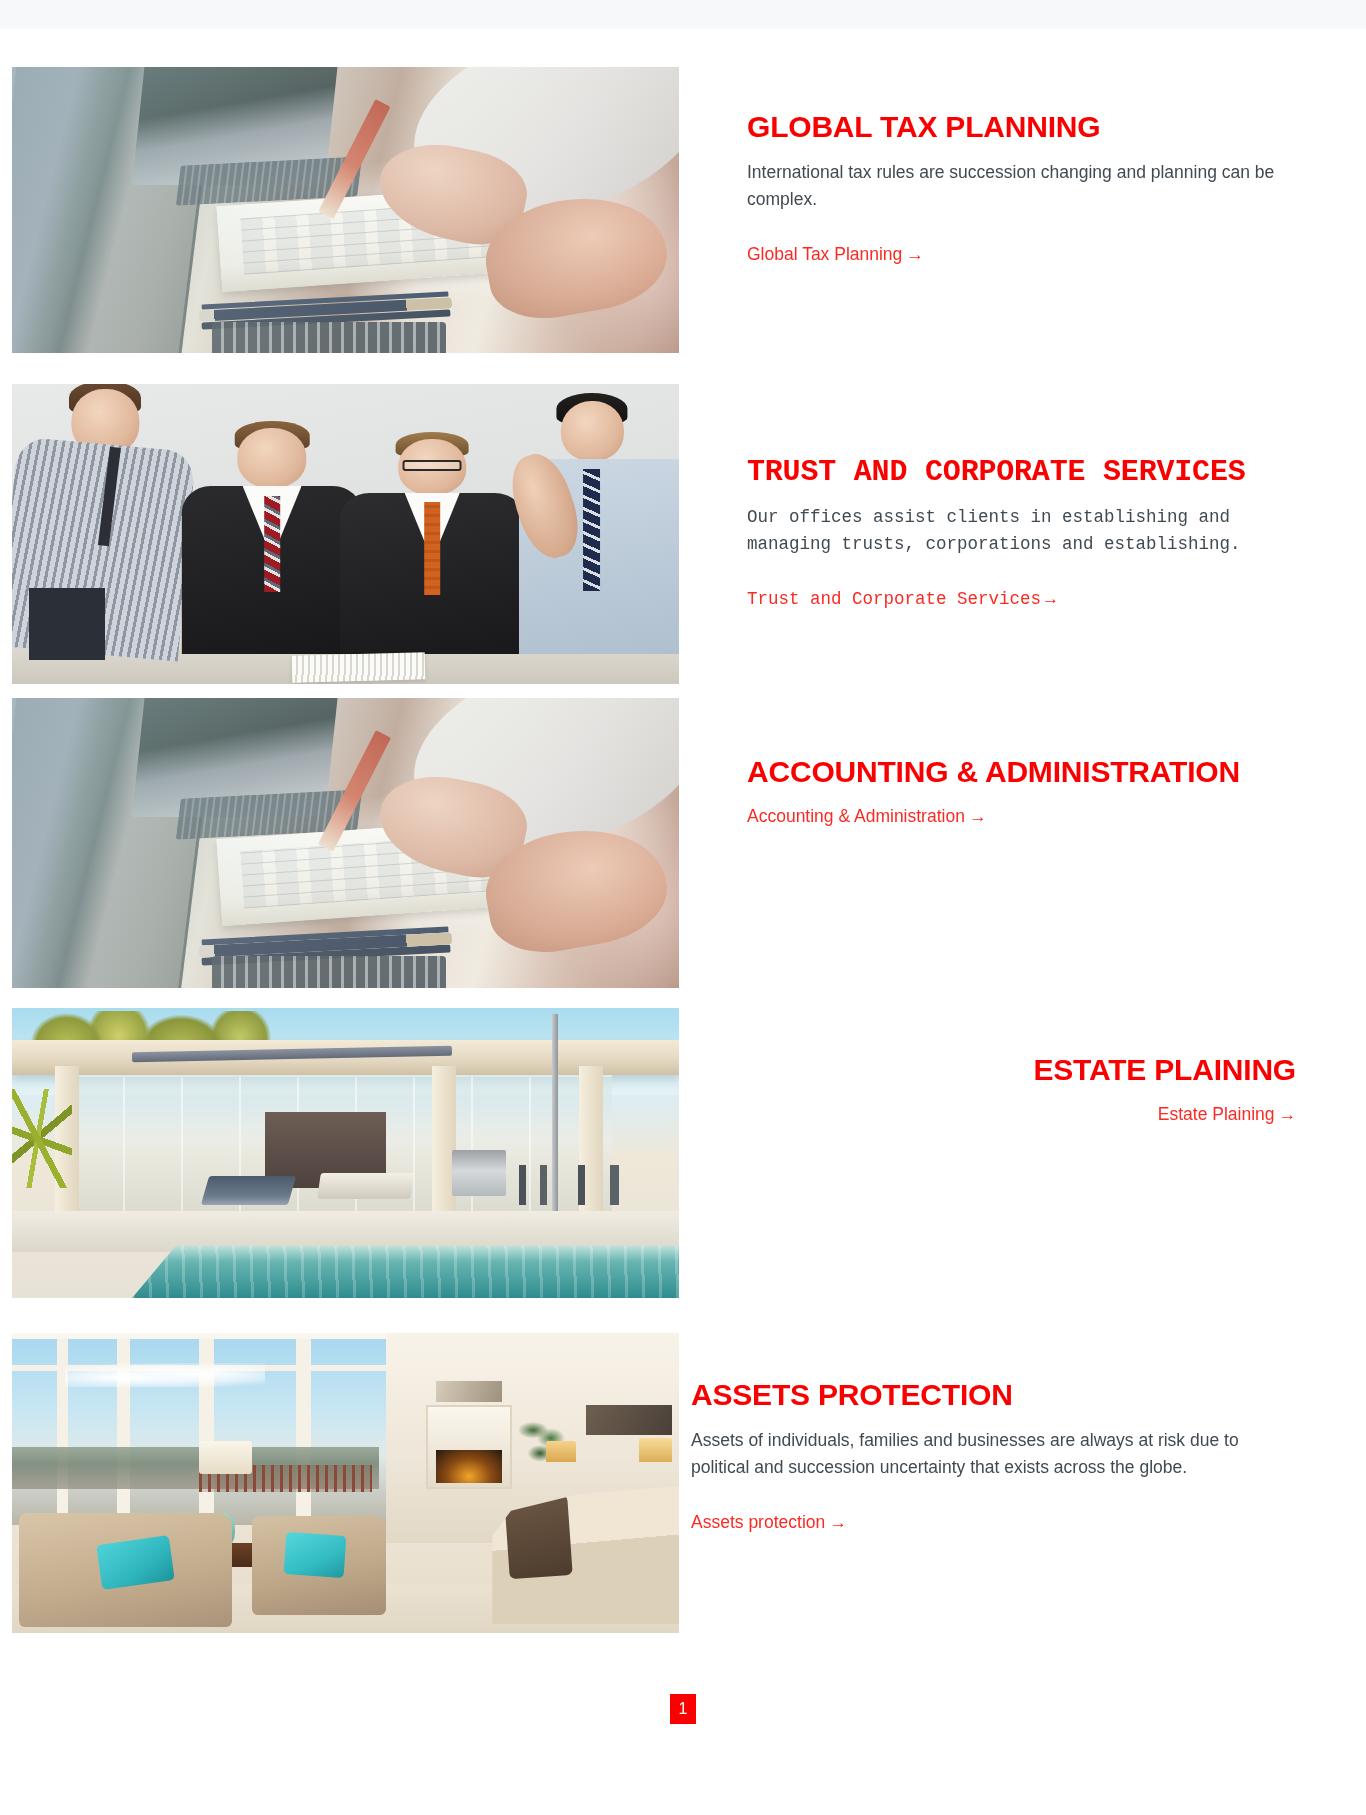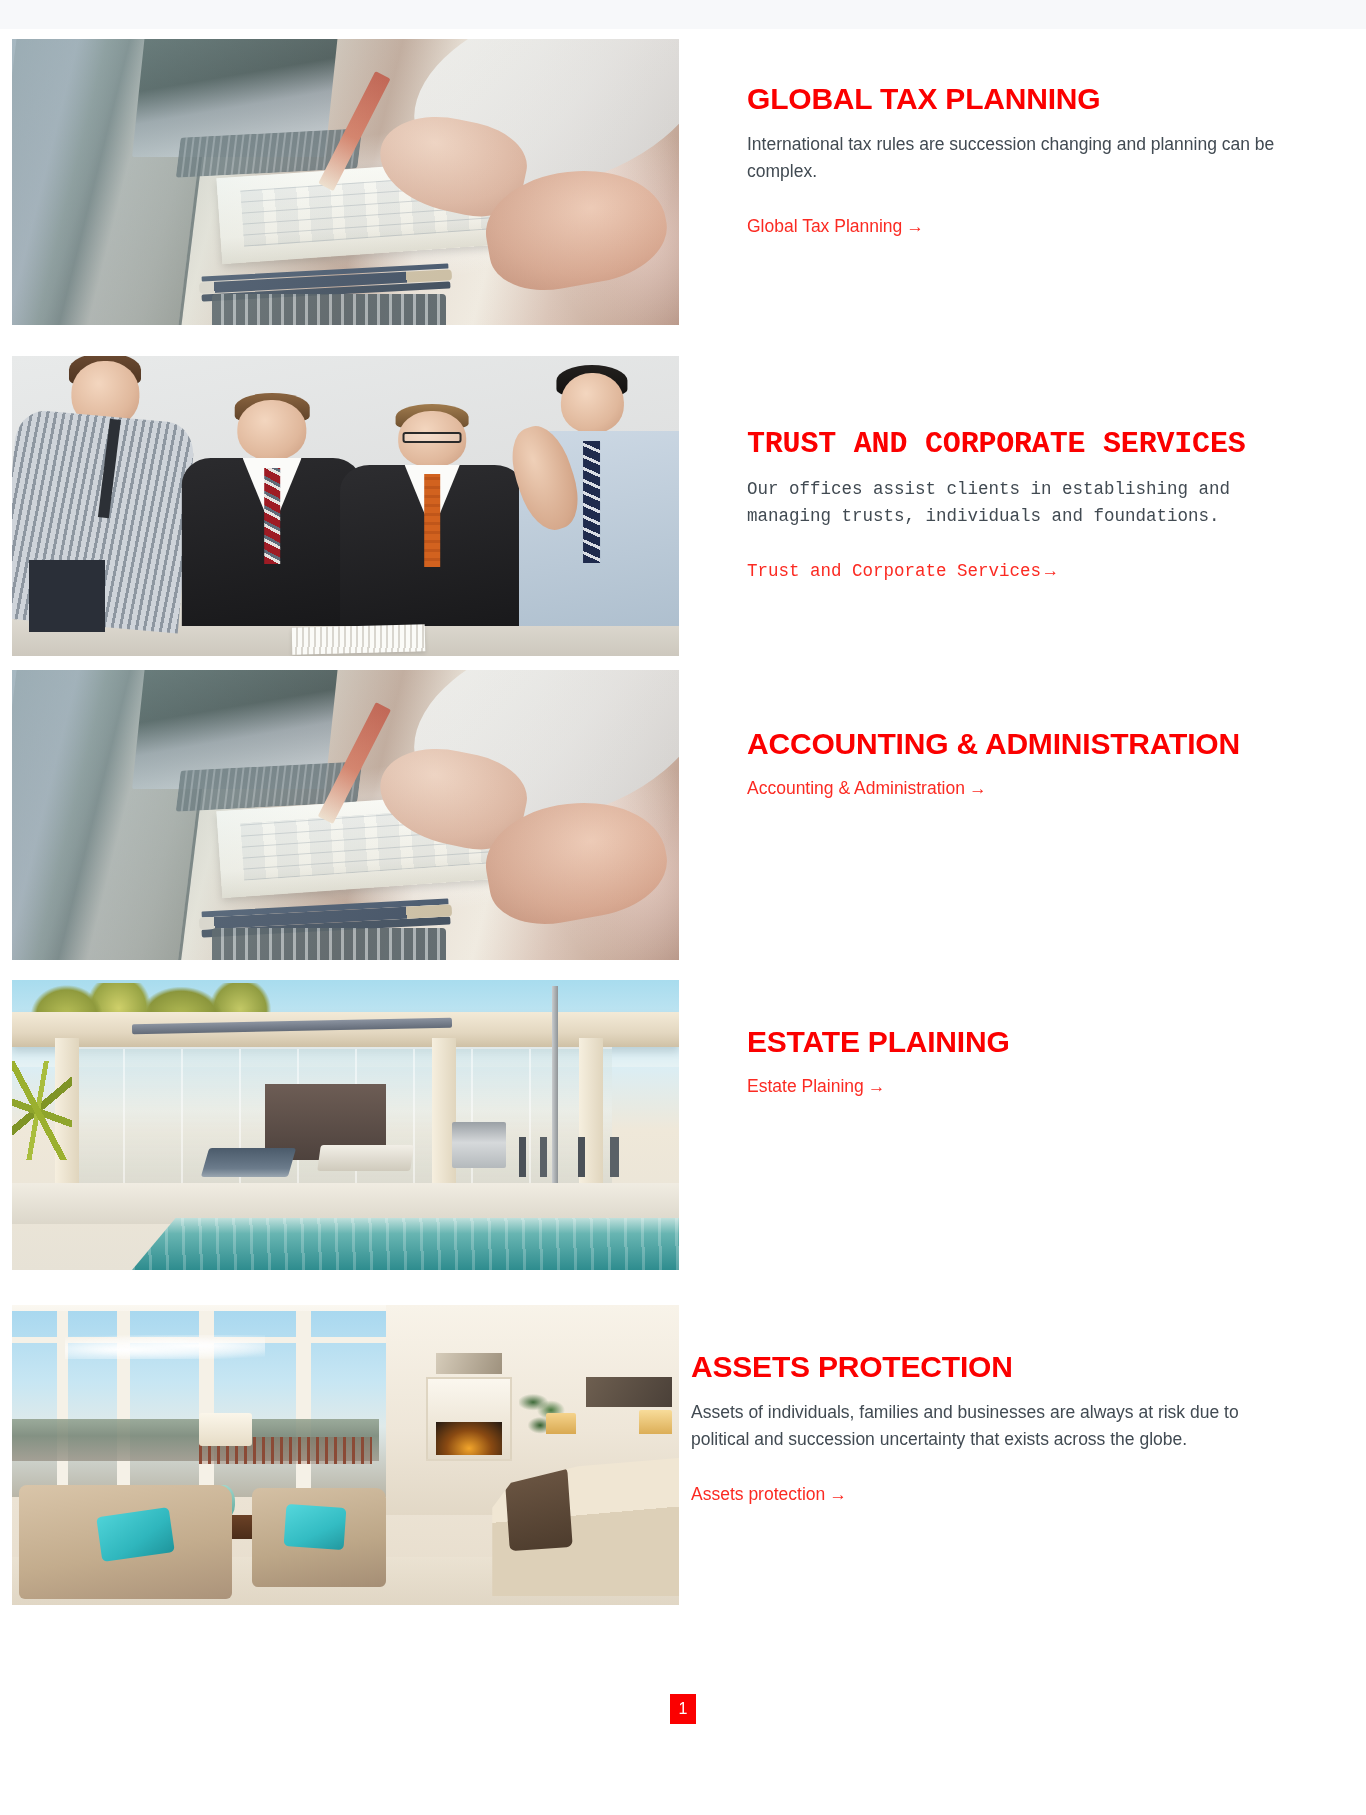--- a/index.html
+++ b/index.html
@@ -12,21 +12,21 @@
   body { width: 1366px; height: 1815px; position: relative; overflow: hidden; }
 
   
   .topbar {
     position: absolute; left: 0; top: 0;
     width: 1366px; height: 29px;
     background: #f7f8fa;
   }
 
   
-  .page { position: absolute; left: 0; top: 12px; width: 1262px; }
+  .page { position: absolute; left: 0; top: 40px; width: 1262px; }
 
   .row {
     position: relative;
     width: 1366px;
     display: flex;
     align-items: flex-start;
   }
 
   .media {
     flex: 0 0 auto;
@@ -446,21 +446,21 @@
             <div class="head"></div>
             <div class="torso"></div>
             <div class="tie"></div>
             <div class="arm"></div>
           </div>
         <div class="doc"></div>
       </div>
     </div>
     <div class="copy" style="padding-top:98px;font-family:Liberation Mono, monospace;">
       <h2 class="title">TRUST AND CORPORATE SERVICES</h2>
-      <p class="blurb">Our offices assist clients in establishing and managing trusts, individuals and foundations.</p>
+      <p class="blurb">Our offices assist clients in establishing and managing trusts, corporations and establishing.</p>
       <a class="more" href="#"><span>Trust and Corporate Services</span><span class="arrow">→</span></a>
     </div>
   </div>
 
   <div class="row" style="height:318px;">
     <div class="media" style="height:290px;margin-top:15px;">
       <div class="ph scene-desk">
         <div class="laptop-l"></div>
           <div class="laptop-t"></div>
           <div class="keyboard"></div>
@@ -473,21 +473,21 @@
         <div class="keyboard2"></div>
           <div class="wash"></div>
       </div>
     </div>
     <div class="copy" style="padding-top:72px;">
       <h2 class="title">ACCOUNTING &amp; ADMINISTRATION</h2>
       <a class="more" href="#"><span>Accounting &amp; Administration</span><span class="arrow">→</span></a>
     </div>
   </div>
 
-  <div class="row" style="height:325px;">
+  <div class="row" style="height:325px;text-align:right;">
     <div class="media" style="height:290px;margin-top:7px;">
       <div class="ph scene-house">
         <div class="sky"></div>
           <div class="trees"></div>
           <div class="roof"></div>
         <div class="glasswall"></div>
           <div class="interior"></div>
         <div class="col c1"></div>
           <div class="col c2"></div>
           <div class="col c3"></div>

